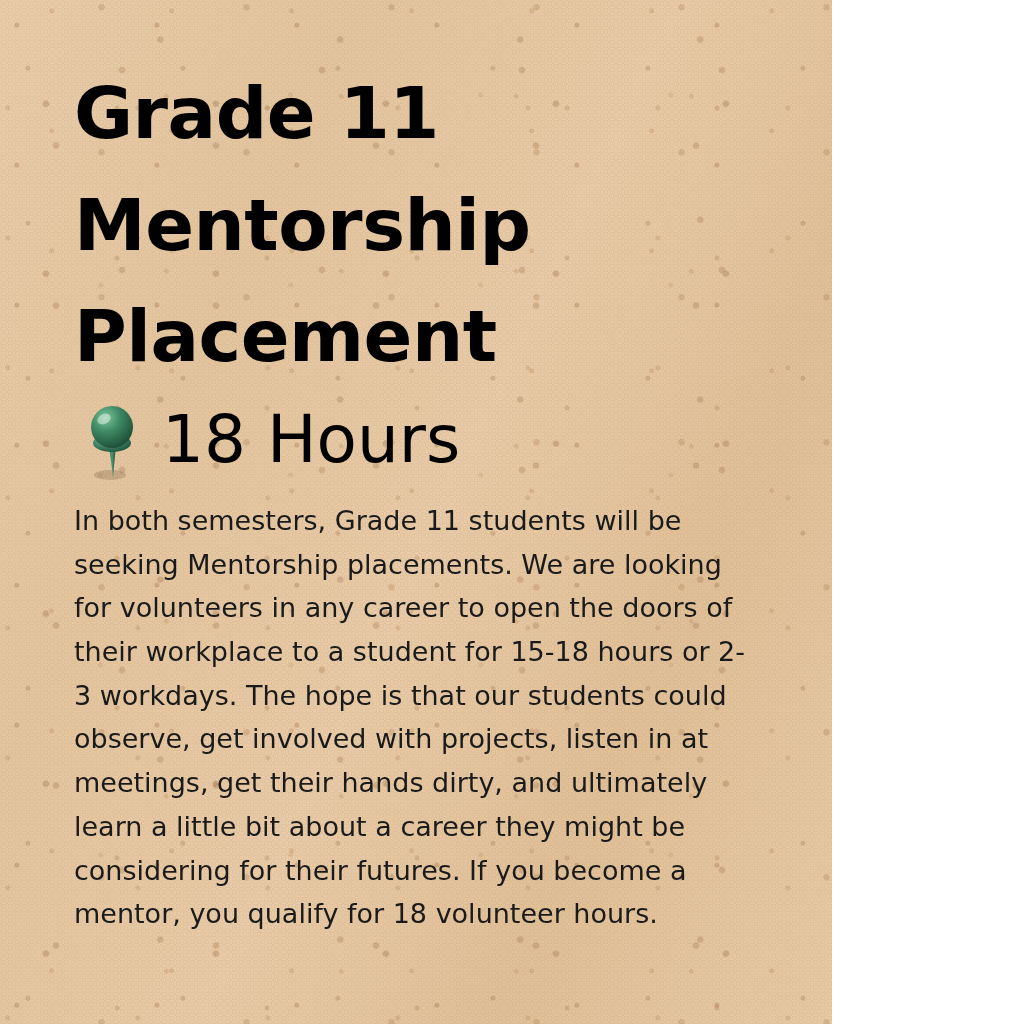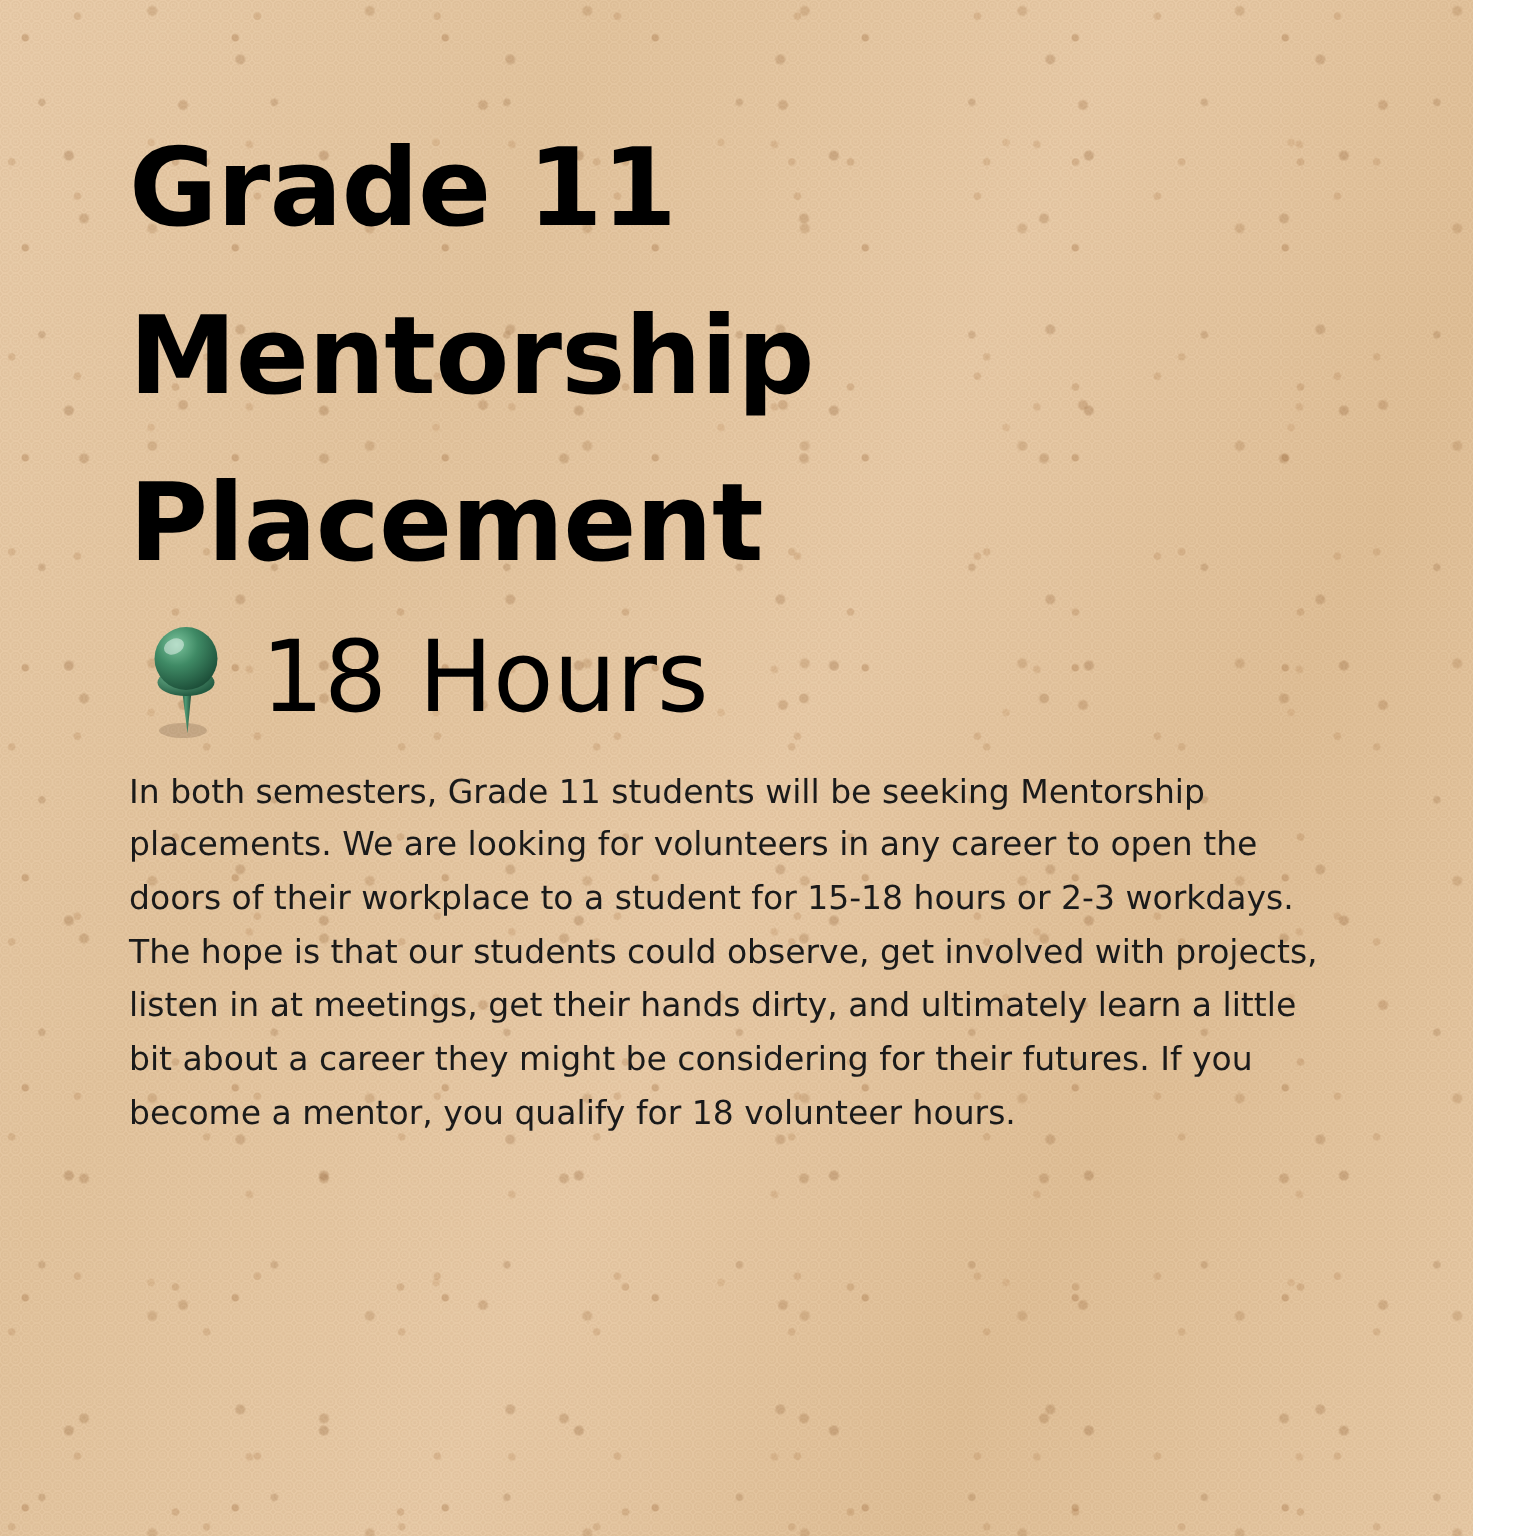--- a/index.html
+++ b/index.html
@@ -8,21 +8,21 @@
   }
   body {
     width: 1024px;
     height: 1024px;
     font-family: "Liberation Sans", sans-serif;
     overflow: hidden;
   }
 
   #poster {
     position: relative;
-    width: 982px;
+    width: 832px;
     height: 1024px;
     box-sizing: border-box;
     background-color: #e4c4a0;
     background-image:
       radial-gradient(circle at 12% 18%, rgba(168,120,74,0.38) 0 2px, rgba(0,0,0,0) 3px),
       radial-gradient(circle at 27% 61%, rgba(150,104,62,0.32) 0 2.5px, rgba(0,0,0,0) 4px),
       radial-gradient(circle at 43% 9%, rgba(188,142,96,0.34) 0 2px, rgba(0,0,0,0) 3px),
       radial-gradient(circle at 61% 35%, rgba(160,112,68,0.30) 0 2.5px, rgba(0,0,0,0) 4px),
       radial-gradient(circle at 78% 72%, rgba(176,128,82,0.32) 0 2px, rgba(0,0,0,0) 3px),
       radial-gradient(circle at 89% 22%, rgba(150,104,62,0.28) 0 2.5px, rgba(0,0,0,0) 4px),
@@ -31,21 +31,21 @@
       radial-gradient(circle at 53% 50%, rgba(196,150,104,0.30) 0 2px, rgba(0,0,0,0) 3px),
       radial-gradient(circle at 70% 5%,  rgba(164,118,72,0.28) 0 2.5px, rgba(0,0,0,0) 4px),
       radial-gradient(circle at 95% 55%, rgba(186,140,94,0.30) 0 2px, rgba(0,0,0,0) 3px),
       radial-gradient(circle at 18% 44%, rgba(146,100,58,0.26) 0 2px, rgba(0,0,0,0) 3px),
       linear-gradient(115deg, #e8cba8 0%, #e2c39c 28%, #e7c9a5 52%, #dfbe95 74%, #e6c8a3 100%);
     background-size:
       140px 140px, 170px 170px, 120px 120px, 200px 200px,
       150px 150px, 180px 180px, 130px 130px, 160px 160px,
       190px 190px, 145px 145px, 175px 175px, 155px 155px,
       100% 100%;
-    padding: 12px;
+    padding: 0;
   }
 
   
   #poster::after {
     content: "";
     position: absolute;
     inset: 0;
     pointer-events: none;
     background-image:
       repeating-radial-gradient(circle at 50% 50%, rgba(120,78,42,0.05) 0 1px, rgba(255,255,255,0.03) 1px 2px);
@@ -90,21 +90,21 @@
     font-size: 66px;
     line-height: 1;
     color: #000000;
     margin: 0;
     padding-bottom: 6px;
   }
 
   #body-text {
     font-family: "DejaVu Sans", sans-serif;
     font-weight: 400;
-    font-size: 22px;
+    font-size: 27px;
     line-height: 1.62;
     color: #1a1a1a;
     margin: 14px 0 0 0;
     max-width: 860px;
   }
 
   #contact-text {
     font-family: "DejaVu Sans", sans-serif;
     font-weight: 700;
     font-size: 30.5px;

